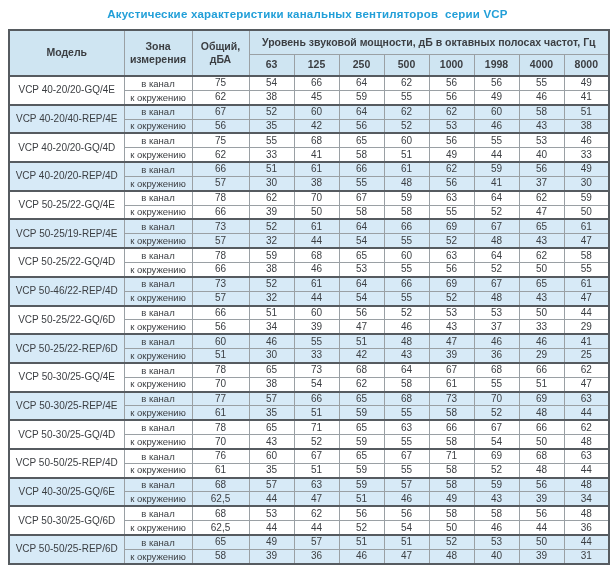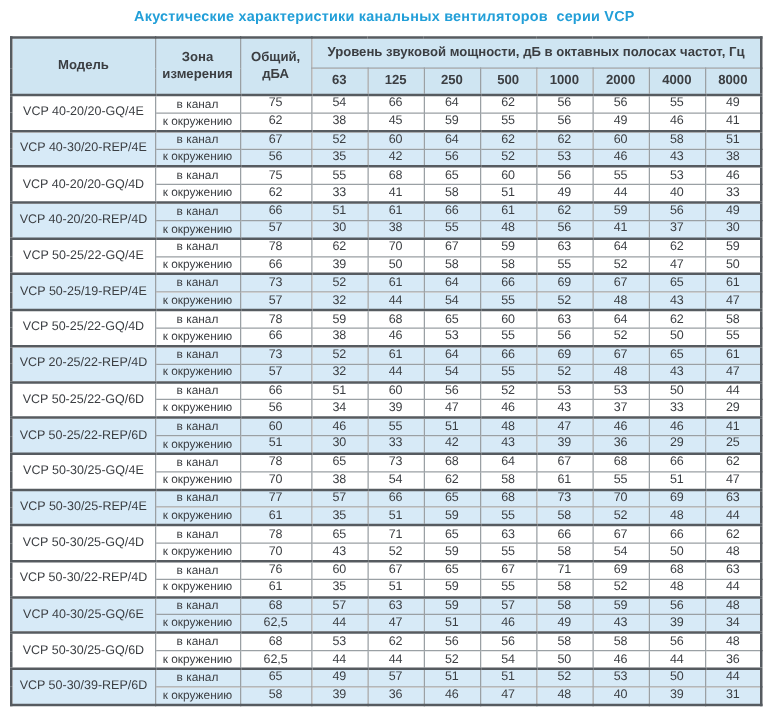--- a/index.html
+++ b/index.html
@@ -95,21 +95,21 @@
         <th rowspan="2">Зона измерения</th>
         <th rowspan="2">Общий, дБА</th>
         <th colspan="8" class="band-group">Уровень звуковой мощности, дБ в октавных полосах частот, Гц</th>
       </tr>
       <tr class="h2">
         <th>63</th>
         <th>125</th>
         <th>250</th>
         <th>500</th>
         <th>1000</th>
-        <th>2000</th>
+        <th>1998</th>
         <th>4000</th>
         <th>8000</th>
       </tr>
     </thead>
     <tbody>
         <tr class="group-start">
           <td rowspan="2" class="model-cell">VCP 40-20/20-GQ/4E</td>
           <td class="zone-cell">в канал</td>
           <td class="total-cell">75</td>
           <td class="num-cell">54</td>
@@ -127,21 +127,21 @@
           <td class="num-cell">38</td>
           <td class="num-cell">45</td>
           <td class="num-cell">59</td>
           <td class="num-cell">55</td>
           <td class="num-cell">56</td>
           <td class="num-cell">49</td>
           <td class="num-cell">46</td>
           <td class="num-cell">41</td>
         </tr>
         <tr class="shaded group-start">
-          <td rowspan="2" class="model-cell">VCP 40-30/20-REP/4E</td>
+          <td rowspan="2" class="model-cell">VCP 40-20/40-REP/4E</td>
           <td class="zone-cell">в канал</td>
           <td class="total-cell">67</td>
           <td class="num-cell">52</td>
           <td class="num-cell">60</td>
           <td class="num-cell">64</td>
           <td class="num-cell">62</td>
           <td class="num-cell">62</td>
           <td class="num-cell">60</td>
           <td class="num-cell">58</td>
           <td class="num-cell">51</td>
@@ -277,21 +277,21 @@
           <td class="num-cell">38</td>
           <td class="num-cell">46</td>
           <td class="num-cell">53</td>
           <td class="num-cell">55</td>
           <td class="num-cell">56</td>
           <td class="num-cell">52</td>
           <td class="num-cell">50</td>
           <td class="num-cell">55</td>
         </tr>
         <tr class="shaded group-start">
-          <td rowspan="2" class="model-cell">VCP 20-25/22-REP/4D</td>
+          <td rowspan="2" class="model-cell">VCP 50-46/22-REP/4D</td>
           <td class="zone-cell">в канал</td>
           <td class="total-cell">73</td>
           <td class="num-cell">52</td>
           <td class="num-cell">61</td>
           <td class="num-cell">64</td>
           <td class="num-cell">66</td>
           <td class="num-cell">69</td>
           <td class="num-cell">67</td>
           <td class="num-cell">65</td>
           <td class="num-cell">61</td>
@@ -427,21 +427,21 @@
           <td class="num-cell">43</td>
           <td class="num-cell">52</td>
           <td class="num-cell">59</td>
           <td class="num-cell">55</td>
           <td class="num-cell">58</td>
           <td class="num-cell">54</td>
           <td class="num-cell">50</td>
           <td class="num-cell">48</td>
         </tr>
         <tr class="group-start">
-          <td rowspan="2" class="model-cell">VCP 50-30/22-REP/4D</td>
+          <td rowspan="2" class="model-cell">VCP 50-50/25-REP/4D</td>
           <td class="zone-cell">в канал</td>
           <td class="total-cell">76</td>
           <td class="num-cell">60</td>
           <td class="num-cell">67</td>
           <td class="num-cell">65</td>
           <td class="num-cell">67</td>
           <td class="num-cell">71</td>
           <td class="num-cell">69</td>
           <td class="num-cell">68</td>
           <td class="num-cell">63</td>
@@ -502,21 +502,21 @@
           <td class="num-cell">44</td>
           <td class="num-cell">44</td>
           <td class="num-cell">52</td>
           <td class="num-cell">54</td>
           <td class="num-cell">50</td>
           <td class="num-cell">46</td>
           <td class="num-cell">44</td>
           <td class="num-cell">36</td>
         </tr>
         <tr class="shaded group-start">
-          <td rowspan="2" class="model-cell">VCP 50-30/39-REP/6D</td>
+          <td rowspan="2" class="model-cell">VCP 50-50/25-REP/6D</td>
           <td class="zone-cell">в канал</td>
           <td class="total-cell">65</td>
           <td class="num-cell">49</td>
           <td class="num-cell">57</td>
           <td class="num-cell">51</td>
           <td class="num-cell">51</td>
           <td class="num-cell">52</td>
           <td class="num-cell">53</td>
           <td class="num-cell">50</td>
           <td class="num-cell">44</td>

